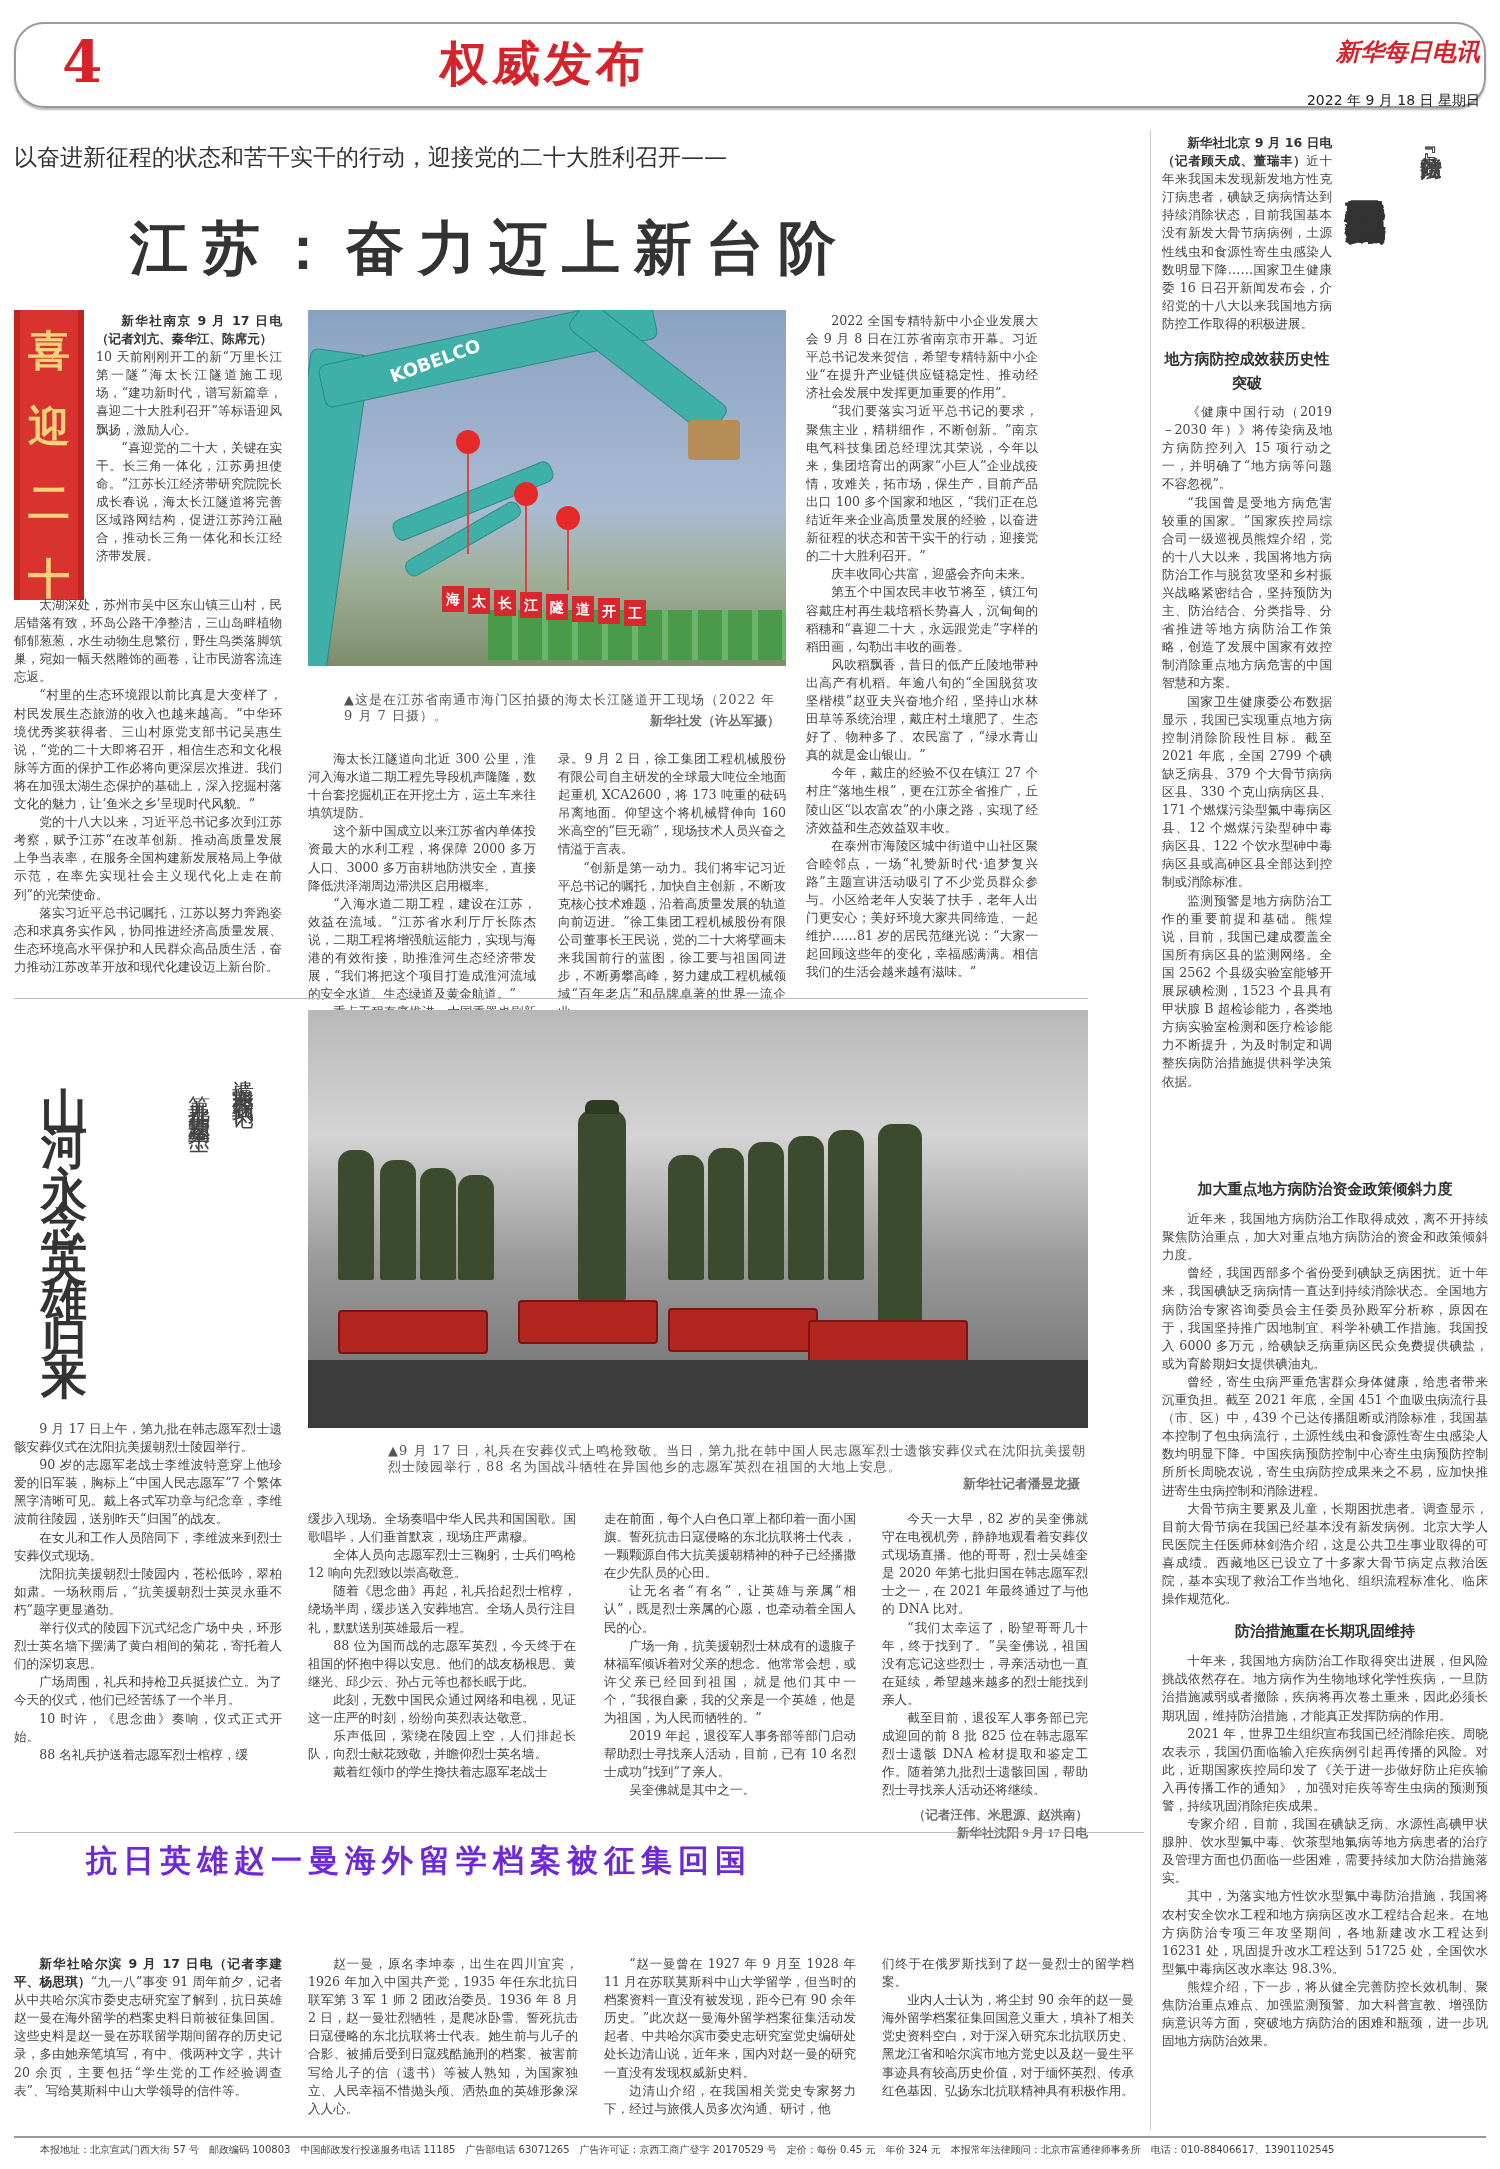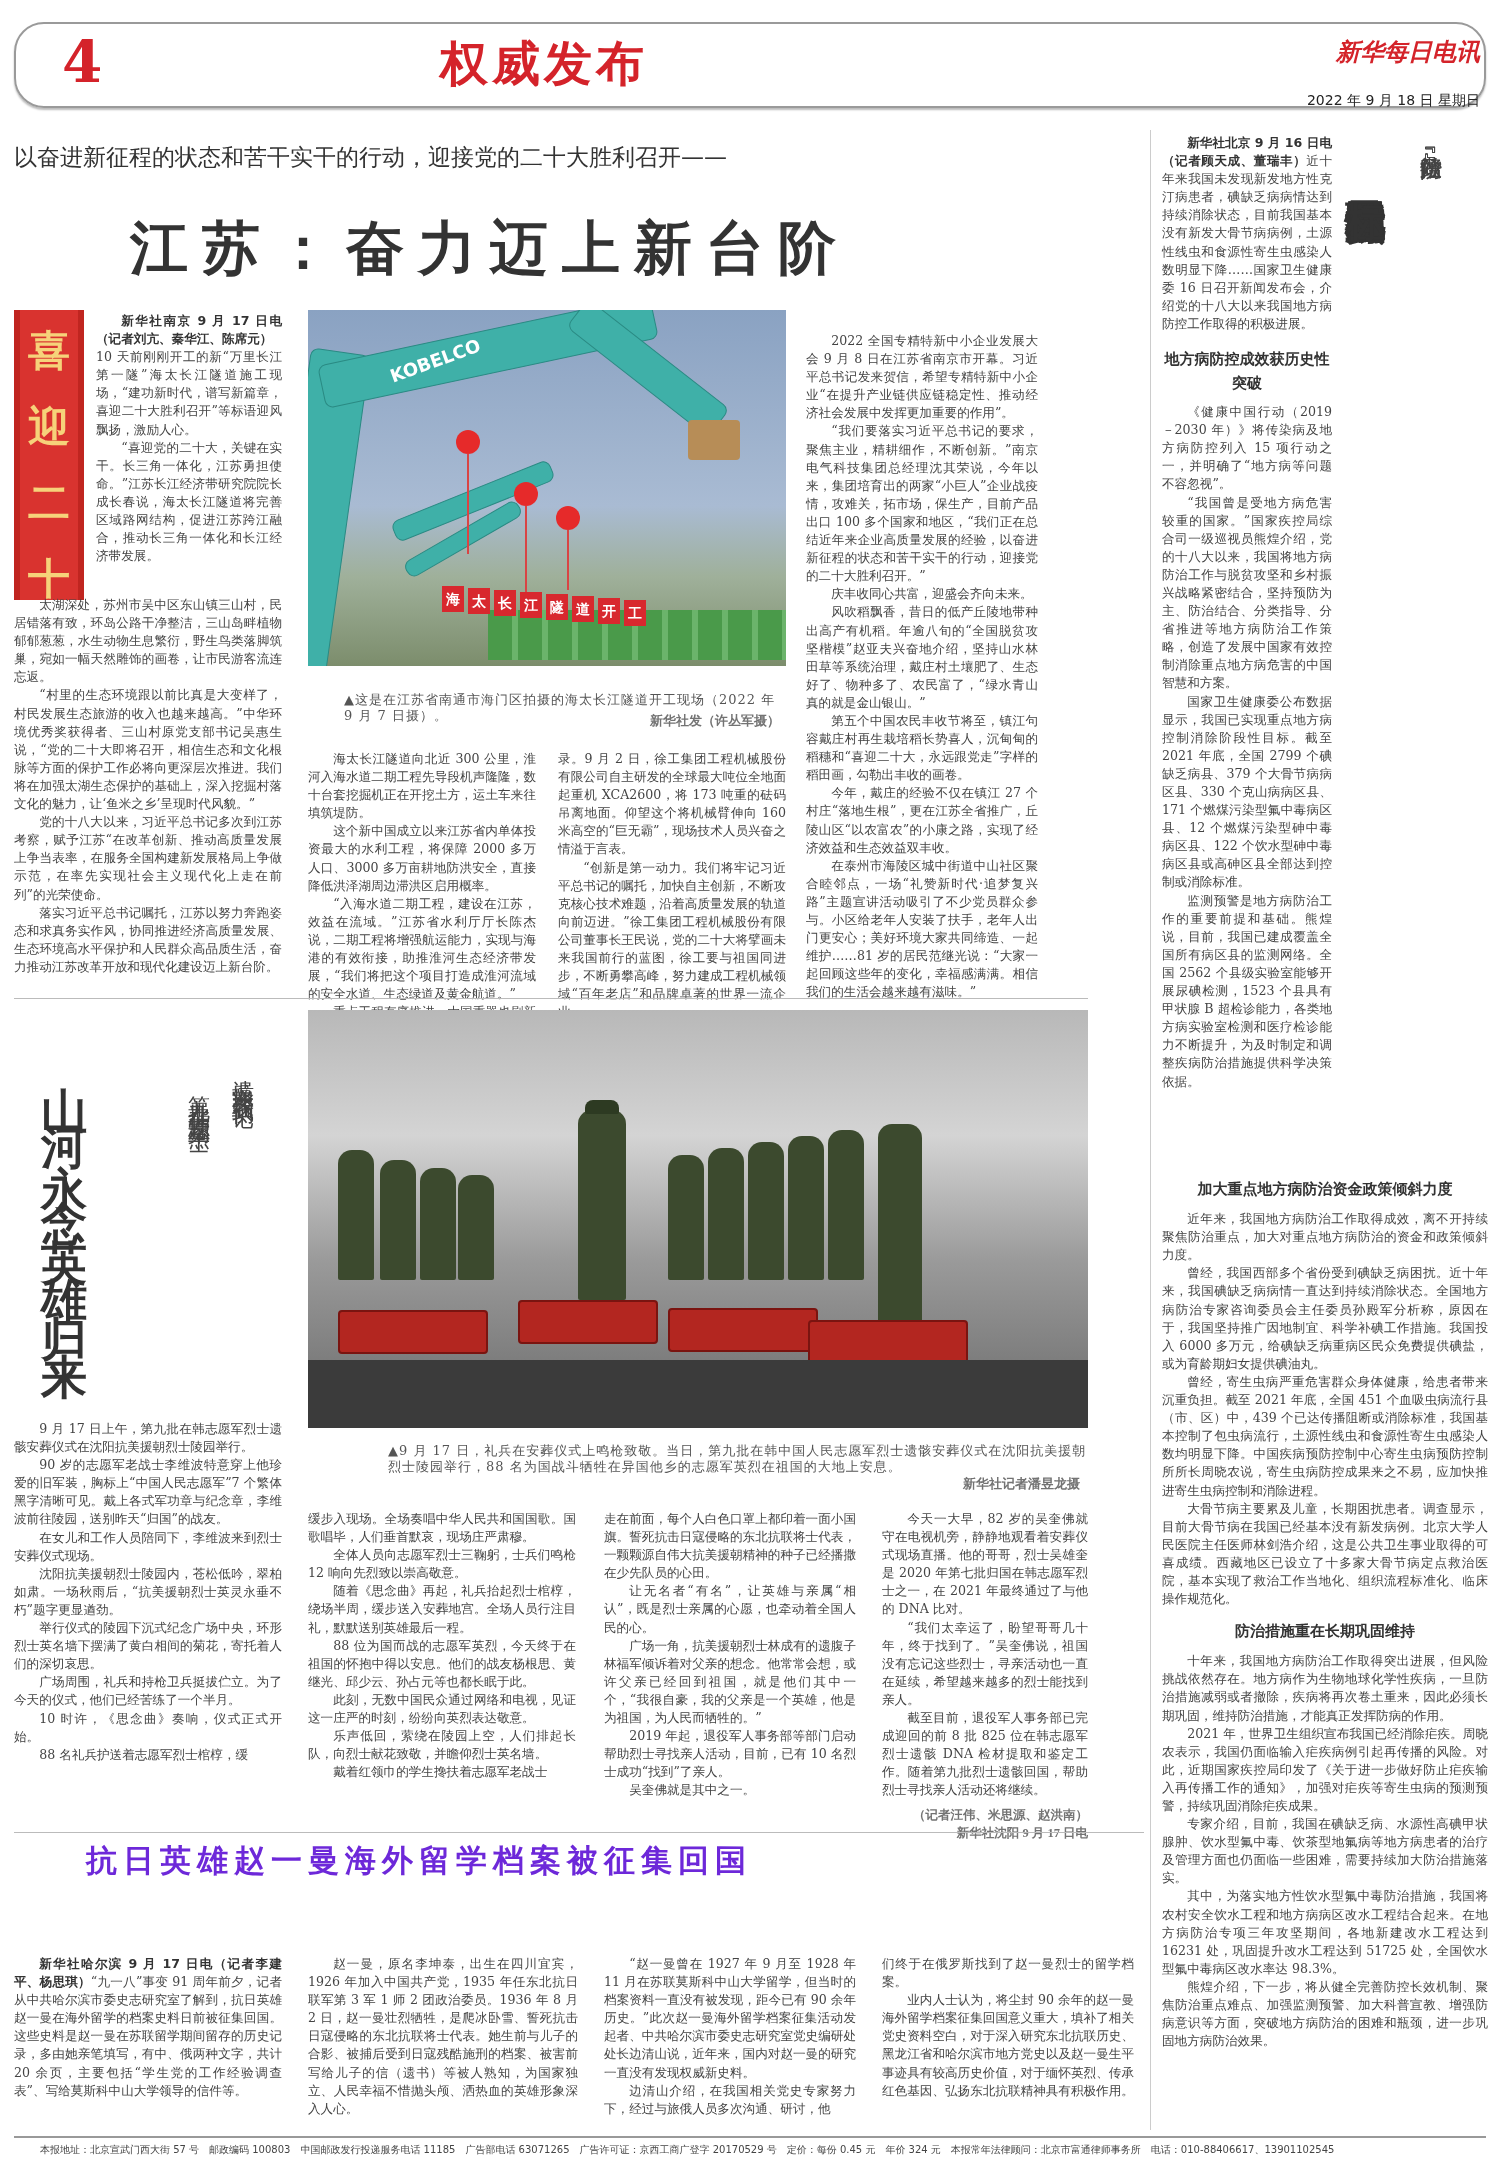--- a/index.html
+++ b/index.html
@@ -103,26 +103,26 @@
 <div class="abs col" style="left:308px;top:750px;width:228px;">
   <p>海太长江隧道向北近 300 公里，淮河入海水道二期工程先导段机声隆隆，数十台套挖掘机正在开挖土方，运土车来往填筑堤防。</p>
   <p>这个新中国成立以来江苏省内单体投资最大的水利工程，将保障 2000 多万人口、3000 多万亩耕地防洪安全，直接降低洪泽湖周边滞洪区启用概率。</p>
   <p>“入海水道二期工程，建设在江苏，效益在流域。”江苏省水利厅厅长陈杰说，二期工程将增强航运能力，实现与海港的有效衔接，助推淮河生态经济带发展，“我们将把这个项目打造成淮河流域的安全水道、生态绿道及黄金航道。”</p>
   <p>重点工程有序推进，大国重器也刷新纪</p>
 </div>
 <div class="abs col" style="left:558px;top:750px;width:228px;">
   <p style="text-indent:0">录。9 月 2 日，徐工集团工程机械股份有限公司自主研发的全球最大吨位全地面起重机 XCA2600，将 173 吨重的砝码吊离地面。仰望这个将机械臂伸向 160 米高空的“巨无霸”，现场技术人员兴奋之情溢于言表。</p>
   <p>“创新是第一动力。我们将牢记习近平总书记的嘱托，加快自主创新，不断攻克核心技术难题，沿着高质量发展的轨道向前迈进。”徐工集团工程机械股份有限公司董事长王民说，党的二十大将擘画未来我国前行的蓝图，徐工要与祖国同进步，不断勇攀高峰，努力建成工程机械领域“百年老店”和品牌卓著的世界一流企业。</p>
 </div>
-<div class="abs col" style="left:806px;top:312px;width:232px;margin-top:20px;">
+<div class="abs col" style="left:806px;top:312px;width:232px;">
   <p>2022 全国专精特新中小企业发展大会 9 月 8 日在江苏省南京市开幕。习近平总书记发来贺信，希望专精特新中小企业“在提升产业链供应链稳定性、推动经济社会发展中发挥更加重要的作用”。</p>
   <p>“我们要落实习近平总书记的要求，聚焦主业，精耕细作，不断创新。”南京电气科技集团总经理沈其荣说，今年以来，集团培育出的两家“小巨人”企业战疫情，攻难关，拓市场，保生产，目前产品出口 100 多个国家和地区，“我们正在总结近年来企业高质量发展的经验，以奋进新征程的状态和苦干实干的行动，迎接党的二十大胜利召开。”</p>
   <p>庆丰收同心共富，迎盛会齐向未来。</p>
+  <p>第五个中国农民丰收节将至，镇江句容戴庄村再生栽培稻长势喜人，沉甸甸的稻穗和“喜迎二十大，永远跟党走”字样的稻田画，勾勒出丰收的画卷。</p>
   <p>风吹稻飘香，昔日的低产丘陵地带种出高产有机稻。年逾八旬的“全国脱贫攻坚楷模”赵亚夫兴奋地介绍，坚持山水林田草等系统治理，戴庄村土壤肥了、生态好了、物种多了、农民富了，“绿水青山真的就是金山银山。”</p>
-  <p>第五个中国农民丰收节将至，镇江句容戴庄村再生栽培稻长势喜人，沉甸甸的稻穗和“喜迎二十大，永远跟党走”字样的稻田画，勾勒出丰收的画卷。</p>
   <p>今年，戴庄的经验不仅在镇江 27 个村庄“落地生根”，更在江苏全省推广，丘陵山区“以农富农”的小康之路，实现了经济效益和生态效益双丰收。</p>
   <p>在泰州市海陵区城中街道中山社区聚合睦邻点，一场“礼赞新时代·追梦复兴路”主题宣讲活动吸引了不少党员群众参与。小区给老年人安装了扶手，老年人出门更安心；美好环境大家共同缔造、一起维护……81 岁的居民范继光说：“大家一起回顾这些年的变化，幸福感满满。相信我们的生活会越来越有滋味。”</p>
 </div>
 
 <div class="rule" style="left:14px;top:998px;width:1074px;"></div>
 
 <div class="abs vert hero-title">
   <span>山河永念</span><span>英雄归来</span>
 </div>
 <div class="abs vert hero-sub" style="left:228px;top:1062px;">遗骸安葬仪式侧记</div>

